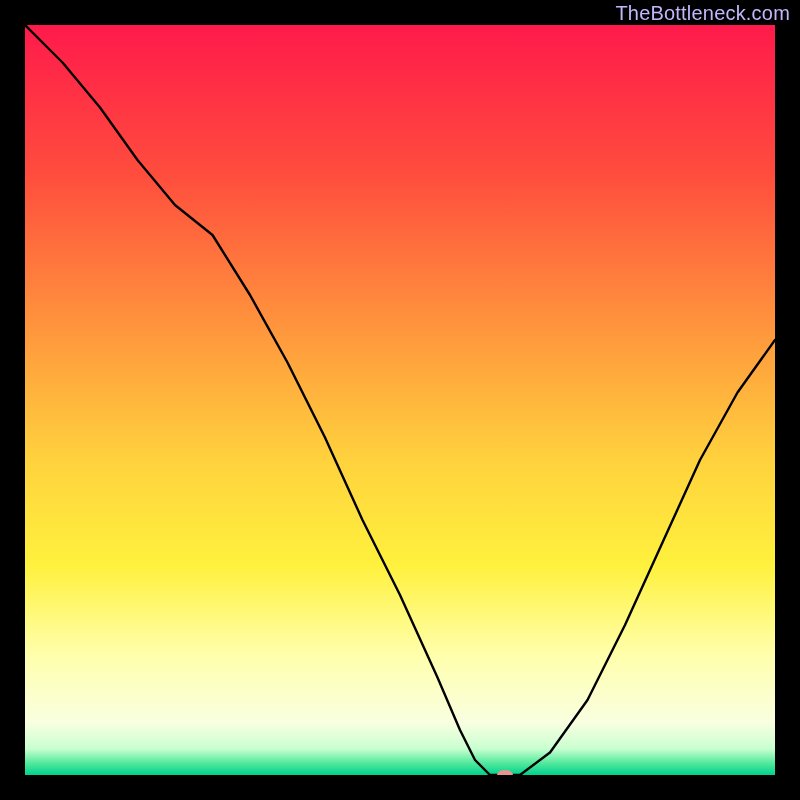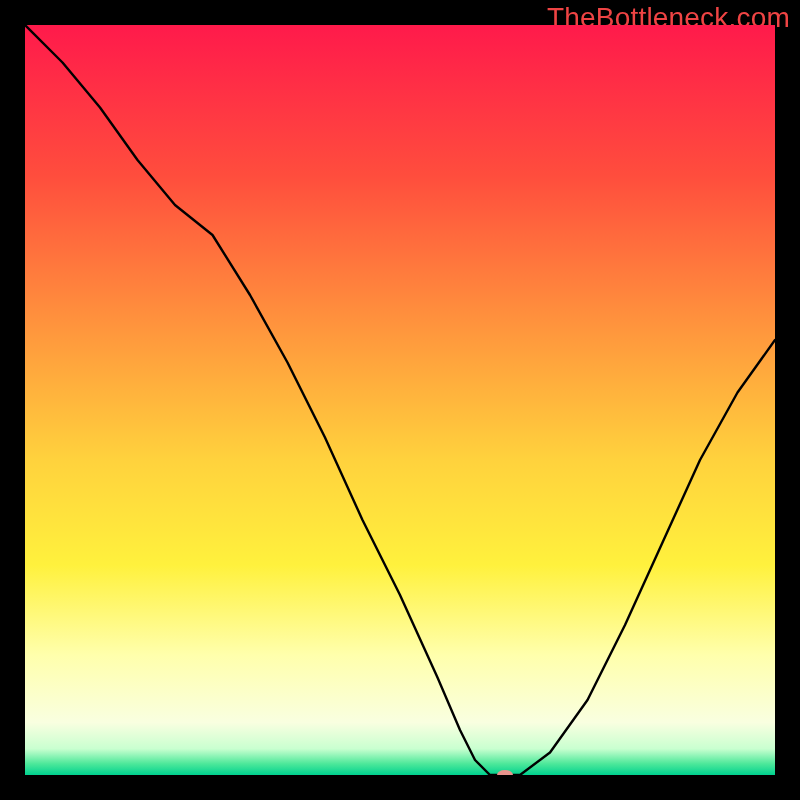--- a/index.html
+++ b/index.html
@@ -20,22 +20,22 @@
     position: absolute;
     left: 25px;
     top: 25px;
     width: 750px;
     height: 750px;
   }
   .watermark {
     position: absolute;
     top: 2px;
     right: 10px;
-    color: #ef4444;
-    font-size: 28px;
+    color: #c4b5fd;
+    font-size: 20px;
     font-weight: 500;
     letter-spacing: 0.2px;
   }
 </style>
 </head>
 <body>
 
 <div class="frame">
   <div class="watermark">TheBottleneck.com</div>
 

